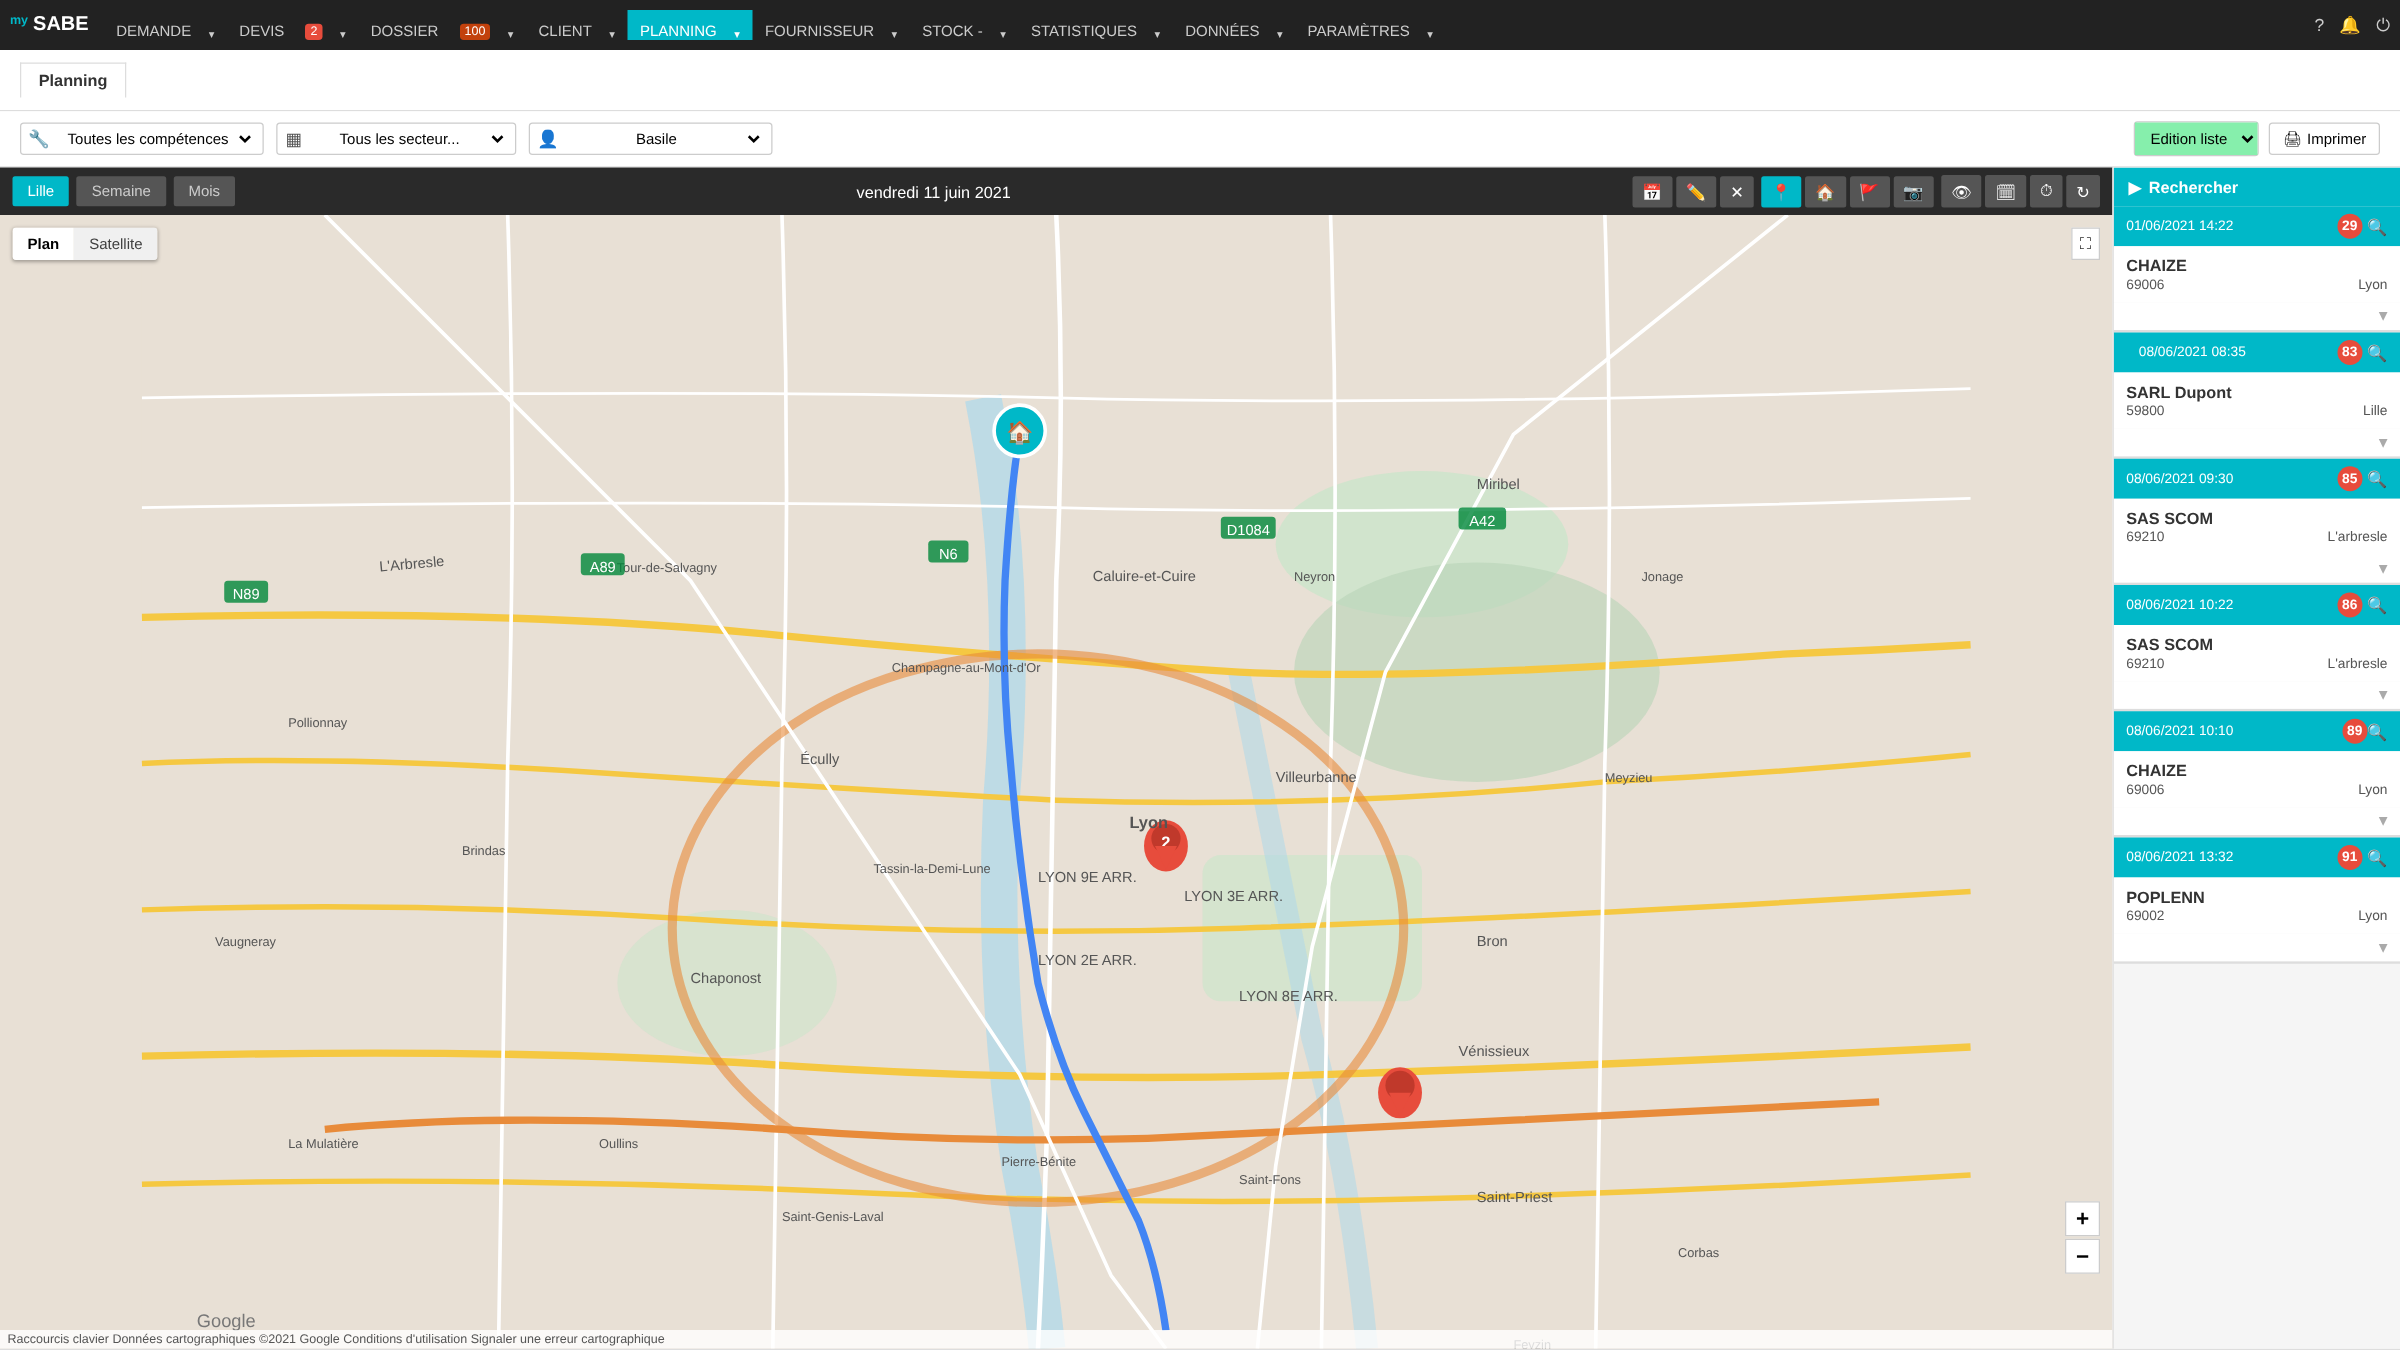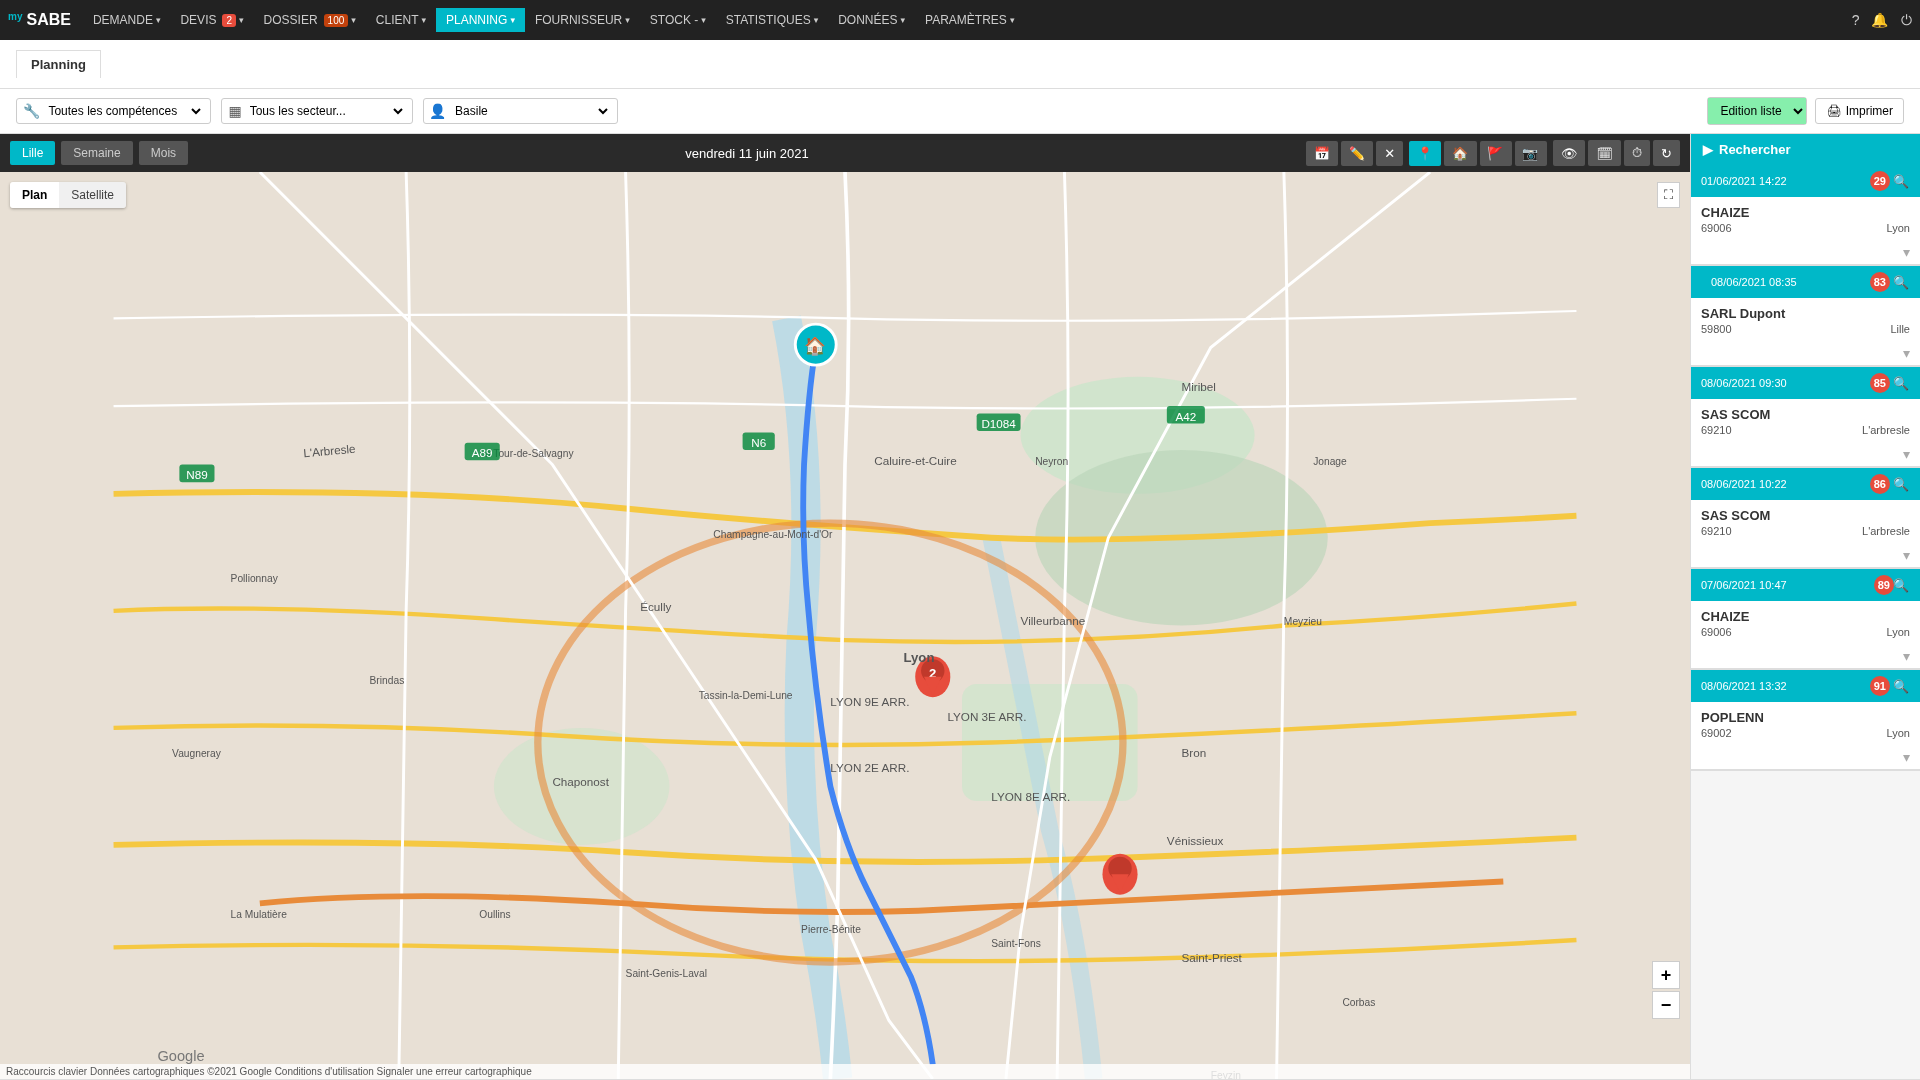--- a/index.html
+++ b/index.html
@@ -15,21 +15,21 @@
       padding: 0 8px;
       gap: 4px;
     }
     .navbar .brand {
       display: flex; align-items: center; gap: 4px; margin-right: 8px;
     }
     .nav-item {
       color: #ccc;
       padding: 0 10px;
       height: 24px;
-      display: flex; align-items: center; gap: 3px;
+      display: flex; align-items: flex-end; gap: 14px;
       cursor: pointer;
       font-size: 12px;
       white-space: nowrap;
       position: relative;
     }
     .nav-item.active { background: #00b8c8; color: #fff; }
     .nav-badge {
       background: #e74c3c; color: #fff; border-radius: 3px;
       padding: 1px 4px; font-size: 10px; margin-left: 3px;
     }
@@ -64,20 +64,21 @@
       border-bottom: 1px solid #ddd;
     }
     .toolbar-select-wrap {
       display: flex; align-items: center; gap: 4px;
       border: 1px solid #ccc; border-radius: 3px; padding: 4px 6px;
       background: #fff;
     }
     .toolbar-select-wrap select {
       border: none; outline: none; font-size: 12px; background: transparent;
       width: 160px;
+      text-align: center;
     }
     .toolbar-icon { color: #555; font-size: 14px; }
     .toolbar-right { margin-left: auto; display: flex; align-items: center; gap: 8px; }
     .edition-select-wrap {
       display: flex; align-items: center; border: 1px solid #ccc; border-radius: 3px;
     }
     .edition-select-wrap select {
       border: none; outline: none; font-size: 12px; padding: 5px 8px; background: #86efac;
     }
     .btn-imprimer {
@@ -563,21 +564,21 @@
           <span>69210</span>
           <span>L'arbresle</span>
         </div>
       </div>
       <div class="search-card-footer">
         <span class="chevron-down">▾</span>
       </div>
     </div>
         <div class="search-card">
       <div class="search-card-header">
-        <span style="font-size:11px;">07/06/2021 10:47</span>
+        <span style="font-size:11px;">08/06/2021 10:10</span>
         <div style="display:flex; align-items:center; gap:0;">
           <span class="badge">89</span>
           <button class="search-icon-btn">🔍</button>
         </div>
       </div>
       <div class="search-card-body">
         <div class="search-card-name">CHAIZE</div>
         <div class="search-card-detail">
           <span>69006</span>
           <span>Lyon</span>

